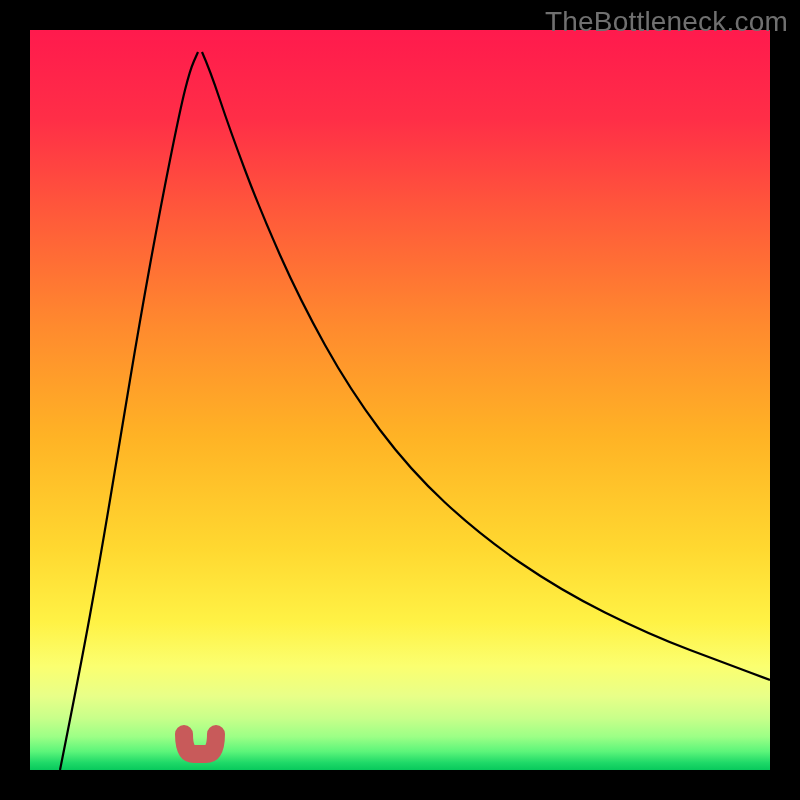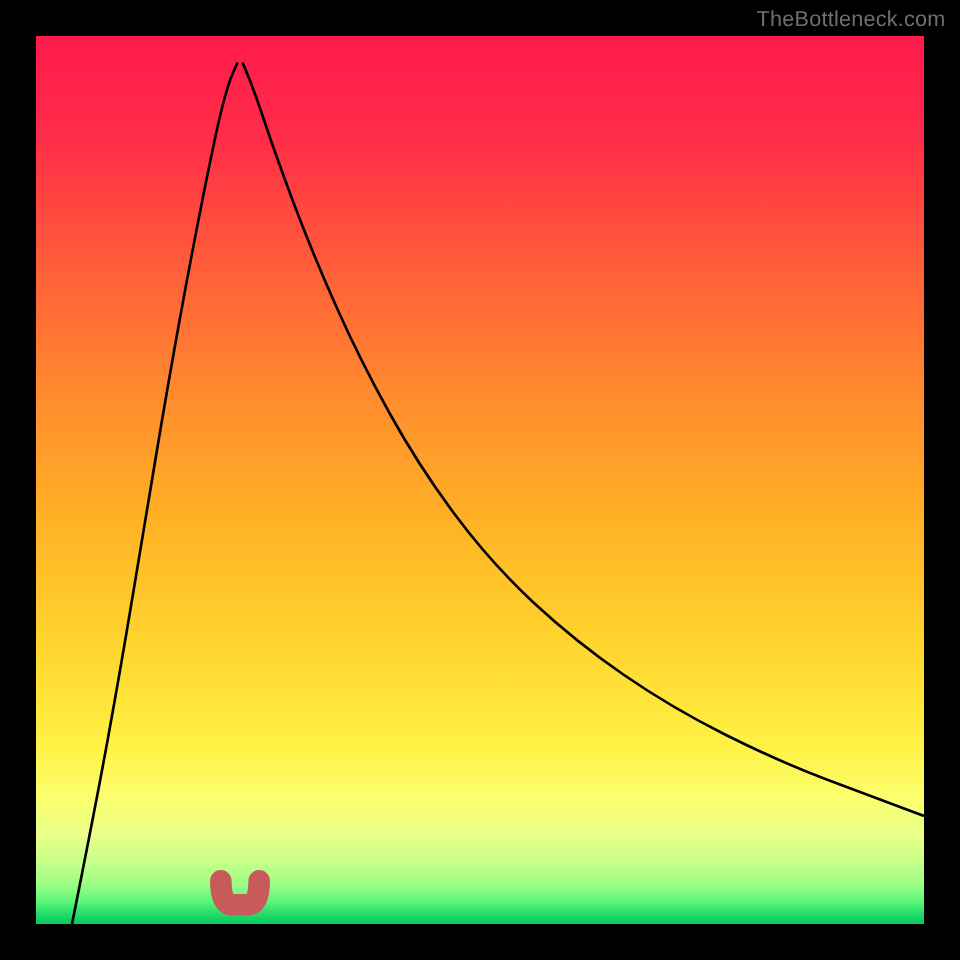--- a/index.html
+++ b/index.html
@@ -38,21 +38,21 @@
     left: 0;
     top: 0;
     width: 100%;
     height: 100%;
   }
   .watermark {
     position: absolute;
     top: 6px;
     right: 12px;
     font-family: Arial, Helvetica, sans-serif;
-    font-size: 18px;
+    font-size: 28px;
     color: #707070;
     letter-spacing: 0.2px;
     font-weight: 400;
   }
 </style>
 </head>
 <body>
 
 <div class="frame">
 

